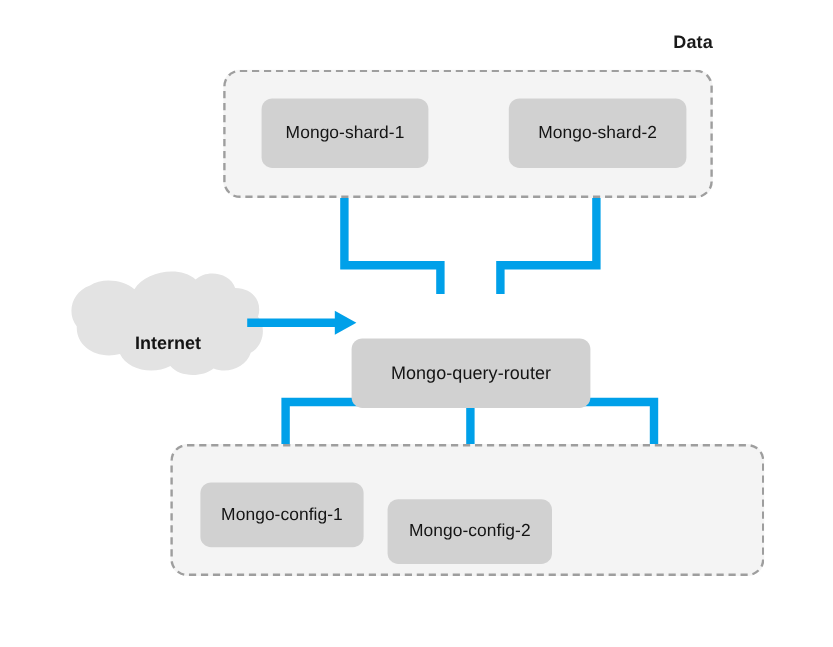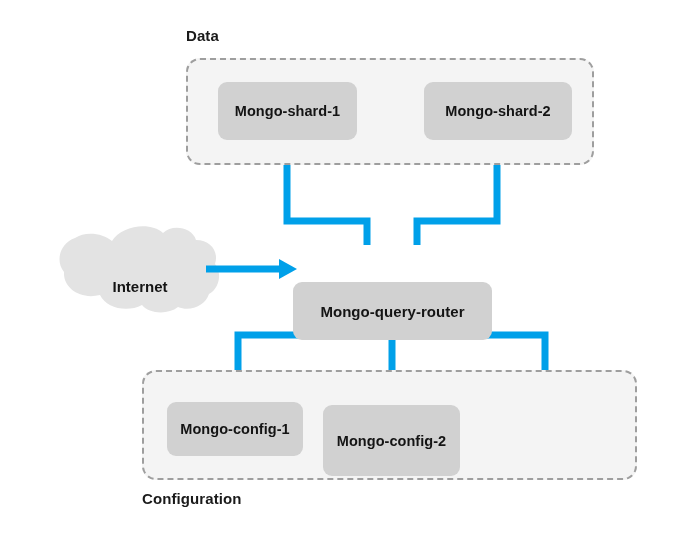--- a/index.html
+++ b/index.html
@@ -41,37 +41,37 @@
     border-radius: 14px;
     box-sizing: border-box;
   }
 
   
   .group-caption {
     position: absolute;
     font-size: 15px;
     font-weight: bold;
     color: #1a1a1a;
-    text-align: left;
+    text-align: right;
     white-space: nowrap;
     letter-spacing: 0.1px;
   }
 
   
   .node-box {
     position: absolute;
     background: #d1d1d1;
     border-radius: 9px;
     box-sizing: border-box;
     display: flex;
     align-items: center;
     justify-content: center;
     color: #141414;
     font-size: 14.5px;
-    font-weight: bold;
+    font-weight: normal;
     letter-spacing: 0.05px;
     white-space: nowrap;
   }
   .node-box.router {
     font-size: 15px;
     margin-top: 41px;
   }
 
   
   .cloud-label {
@@ -143,19 +143,18 @@
     <div class="node-box" style="left:424px; top:82px; width:148px; height:58px;">Mongo-shard-2</div>
 
     <div class="cloud-label" style="left:64px; top:278px; width:152px;">Internet</div>
 
     <div class="node-box router" style="left:293px; top:241px; width:199px; height:58px;">Mongo-query-router</div>
 
     <div class="group-box" style="left:142px; top:370px; width:495px; height:110px;"></div>
 
     <div class="node-box" style="left:167px; top:402px; width:136px; height:54px;">Mongo-config-1</div>
 
-    <div class="node-box" style="left:323px; top:405px; width:137px; height:71px;">Mongo-config-2</div>
+    <div class="node-box" style="left:323px; top:416px; width:137px; height:54px;">Mongo-config-2</div>
 
 
-    <div class="group-caption" style="left:142px; top:490px; width:495px;">Configuration</div>
 
   </div>
 </div>
 
 </body></html>

